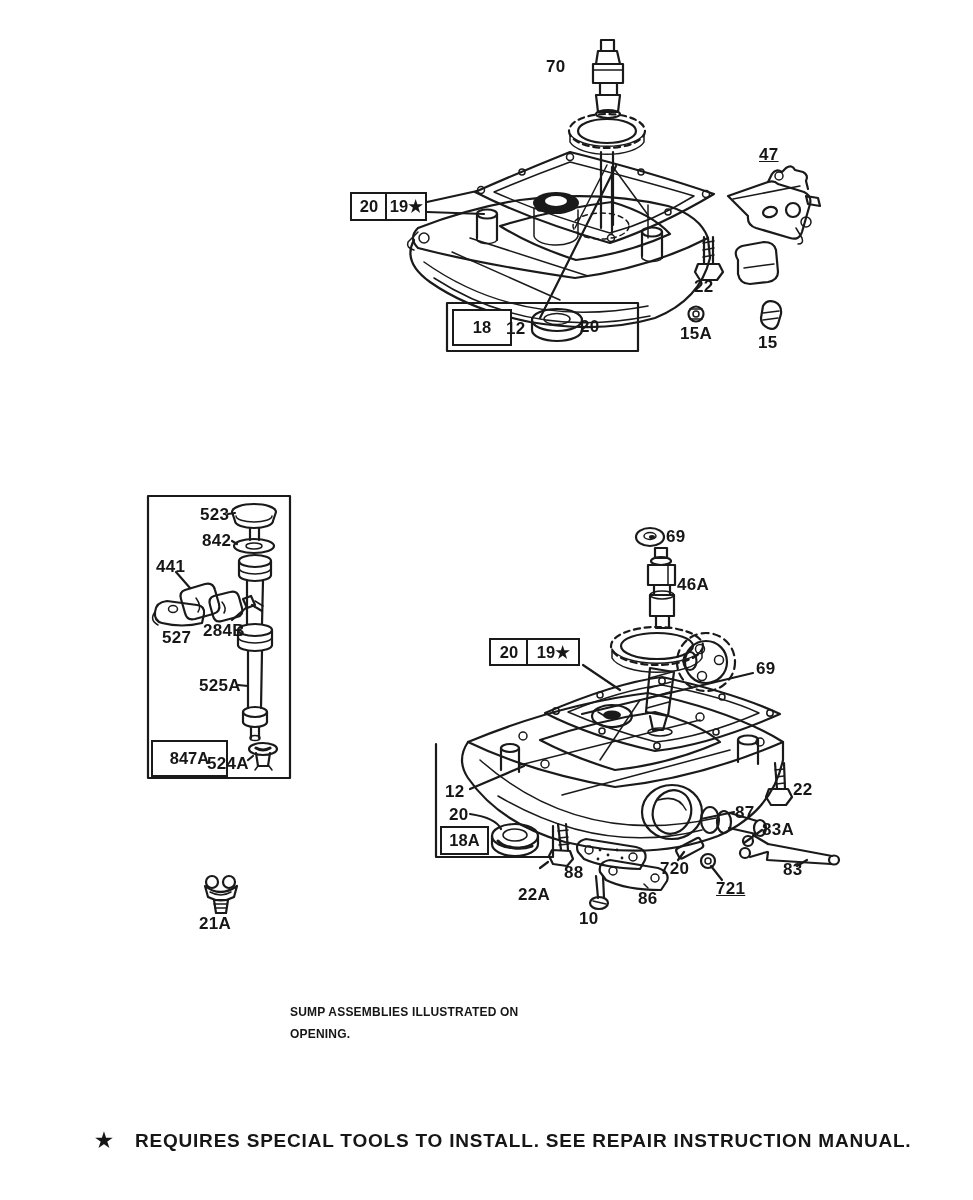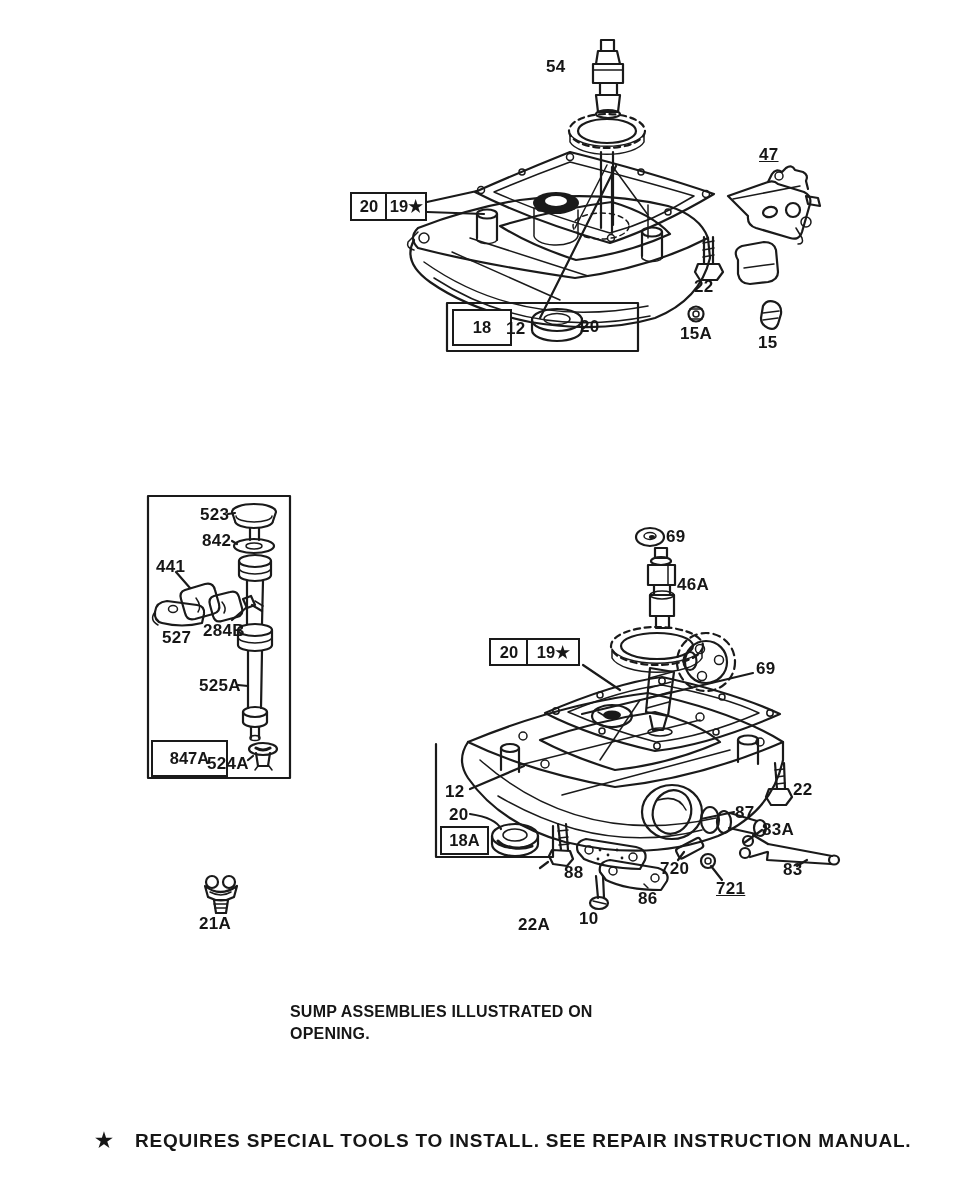--- a/index.html
+++ b/index.html
@@ -23,21 +23,21 @@
     border:2.6px solid #1a1a1a; background:#ffffff; font-weight:bold;
     font-size:16.5px; color:#161616; box-sizing:border-box;
   }
   .cpair { position:absolute; display:flex; }
   .cpair .cell {
     border:2.6px solid #1a1a1a; background:#ffffff; display:flex; align-items:center;
     justify-content:center; font-weight:bold; font-size:16.5px; color:#161616;
     box-sizing:border-box;
   }
   .cpair .cell + .cell { margin-left:-2.6px; }
-  .note { position:absolute; left:290px; top:1001px; font-weight:bold; font-size:16px;
+  .note { position:absolute; left:290px; top:1001px; font-weight:bold; font-size:12px;
           line-height:22px; letter-spacing:0.2px; }
   .footnote { position:absolute; left:95px; top:1128px; display:flex; align-items:flex-start; }
   .footnote .star { font-size:20px; font-weight:bold; margin-right:22px; }
   .footnote .ftext { font-size:19px; font-weight:bold; letter-spacing:0.8px; padding-top:2px; }
 </style>
 </head>
 <body>
 
 <div class="page">
 
@@ -373,21 +373,21 @@
         <ellipse class="ln thin" cx="515" cy="835" rx="12" ry="6"></ellipse>
         <path class="ln thick" d="M498 841 a23 12 0 0 0 34 5"></path>
         <line class="ln" x1="470" y1="789" x2="524" y2="766"></line>
         <path class="ln" d="M470 814 Q496 818 501 829"></path>
       </g>
 
       <line class="ln" x1="583" y1="665" x2="620" y2="690"></line>
     </g>
   </svg>
 
-  <div class="callout" style="left:546px; top:58px;">54</div>
+  <div class="callout" style="left:546px; top:58px;">70</div>
   <div class="callout" style="left:759px; top:146px;text-decoration:underline;">47</div>
   <div class="cpair" style="left:350px; top:192px;">
     <div class="cell" style="width:38px; height:29px;">20</div>
     <div class="cell" style="width:42px; height:29px;">19★</div>
   </div>
   <div class="cbox" style="left:452px; top:309px; width:60px; height:37px;">18</div>
   <div class="callout" style="left:506px; top:320px;">12</div>
   <div class="callout" style="left:580px; top:318px;">20</div>
   <div class="callout" style="left:694px; top:278px;">22</div>
   <div class="callout" style="left:680px; top:325px;">15A</div>
@@ -409,21 +409,21 @@
     <div class="cell" style="width:54px; height:28px;">19★</div>
   </div>
   <div class="callout" style="left:756px; top:660px;">69</div>
   <div class="callout" style="left:445px; top:783px;">12</div>
   <div class="callout" style="left:449px; top:806px;">20</div>
   <div class="cbox" style="left:440px; top:826px; width:49px; height:29px;">18A</div>
   <div class="callout" style="left:793px; top:781px;">22</div>
   <div class="callout" style="left:735px; top:804px;">87</div>
   <div class="callout" style="left:762px; top:821px;">83A</div>
   <div class="callout" style="left:783px; top:861px;">83</div>
-  <div class="callout" style="left:518px; top:916px;">22A</div>
+  <div class="callout" style="left:518px; top:886px;">22A</div>
   <div class="callout" style="left:564px; top:864px;">88</div>
   <div class="callout" style="left:660px; top:860px;">720</div>
   <div class="callout" style="left:716px; top:880px;text-decoration:underline;">721</div>
   <div class="callout" style="left:638px; top:890px;">86</div>
   <div class="callout" style="left:579px; top:910px;">10</div>
 
   <div class="callout" style="left:199px; top:915px;text-align:center;">21A</div>
 
   <div class="note">
     <div>SUMP ASSEMBLIES ILLUSTRATED ON</div>

